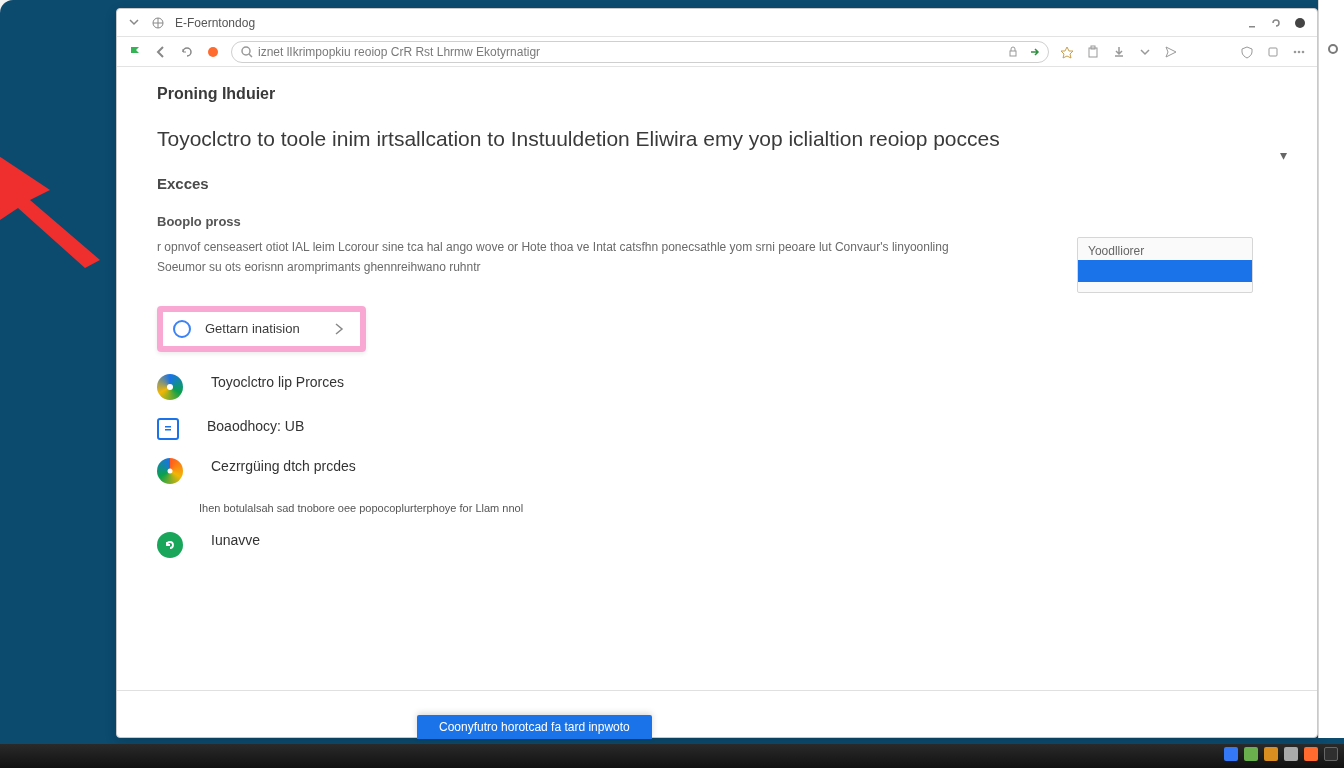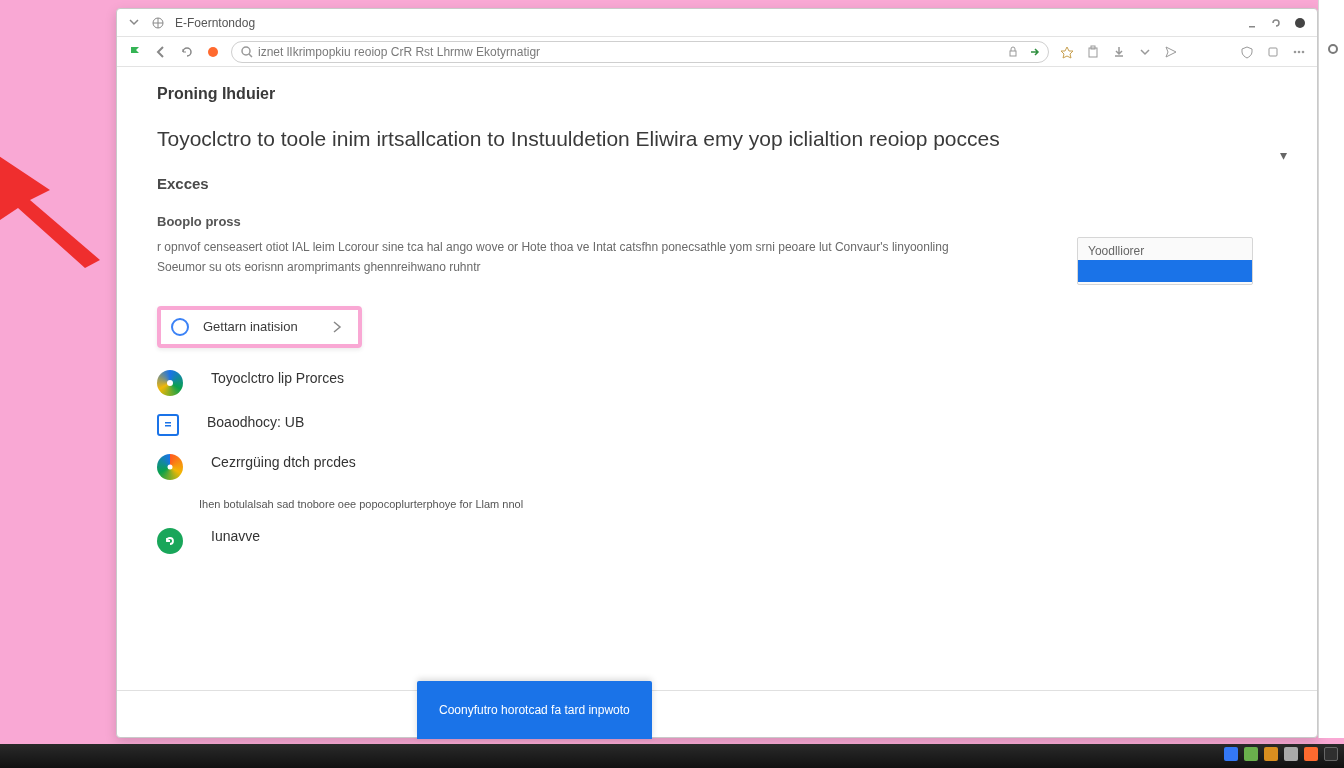--- a/index.html
+++ b/index.html
@@ -1,19 +1,19 @@
 <!DOCTYPE html>
 <html><head>
 <meta charset="utf-8">
 <style>
   * { box-sizing: border-box; margin: 0; padding: 0; }
   html, body { width: 1344px; height: 768px; font-family: "Segoe UI", Arial, sans-serif; background:#f3f3f3; overflow:hidden; }
 
   
-  .desktop { position:absolute; inset:0; background:#f9a8d4; }
+  .desktop { position:absolute; inset:0; background:#0c4a6e;border-radius:13px; }
   .window  { position:absolute; left:116px; top:8px; right:26px; bottom:30px;
              background:#fff; border:1px solid #c9c9c9; border-radius:4px;
              box-shadow:0 4px 12px rgba(0,0,0,.15); display:flex; flex-direction:column; }
 
   
   .titlebar { height:28px; display:flex; align-items:center; gap:10px; padding:0 10px;
               border-bottom:1px solid #e3e3e3; font-size:12px; color:#555; }
   .titlebar .spacer { flex:1; }
   .titlebar .tb-ico { width:14px; height:14px; display:inline-flex; align-items:center; justify-content:center; }
 
@@ -31,43 +31,43 @@
   .content { position:relative; flex:1; overflow:auto; padding:18px 40px 90px 40px; }
 
   .crumbs { font-size:16px; font-weight:600; color:#3a3a3a; margin-bottom:24px; }
   .headline { font-size:21px; font-weight:400; color:#3a3a3a; margin-bottom:24px; }
   .section-title { font-size:15px; font-weight:600; color:#4a4a4a; margin:8px 0 22px; }
   .subhead { font-size:13px; font-weight:600; color:#555; margin-bottom:8px; }
 
   .paragraph-box { position:relative; }
   .para { font-size:12px; color:#6a6a6a; line-height:1.7; max-width:820px; }
 
-  .side-card { position:absolute; right:24px; top:0; width:176px; height:48px;
+  .side-card { position:absolute; right:24px; top:0; width:176px; height:56px;
                border:1px solid #d6d6d6; border-radius:2px; background:#fafafa; }
   .side-card .lbl { font-size:12px; color:#666; padding:6px 10px 2px; }
   .side-card .bar { height:22px; background:#1a73e8; }
 
   .pill { display:inline-flex; align-items:center; gap:14px; margin-top:28px;
-          border:4px solid #f9a8d4; border-radius:4px; padding:8px 16px 8px 10px;
+          border:6px solid #f9a8d4; border-radius:4px; padding:8px 16px 8px 10px;
           box-shadow:0 2px 4px rgba(0,0,0,.08); font-size:13px; color:#3a3a3a; }
   .pill .chev { margin-left:20px; color:#888; }
   .pill .ring { width:18px; height:18px; border:2px solid #3b82f6; border-radius:50%; }
 
   ul.steps { list-style:none; margin-top:22px; }
   ul.steps li { display:flex; align-items:flex-start; gap:28px; margin:18px 0; }
   .step-title { font-size:14px; color:#333; }
   .step-note  { font-size:11px; color:#555; margin:10px 0 6px 42px; }
 
   .ico-circle { width:26px; height:26px; border-radius:50%; display:inline-flex;
                 align-items:center; justify-content:center; flex:0 0 26px; }
   .ico-square { width:22px; height:22px; border:2px solid #1a73e8; border-radius:3px;
                 display:inline-flex; align-items:center; justify-content:center; flex:0 0 22px; }
 
   
-  .bottom-bar { position:absolute; left:300px; bottom:-2px; height:58px;
+  .bottom-bar { position:absolute; left:300px; bottom:-2px; height:24px;
                 background:#1a73e8; color:#fff; font-size:12px; padding:0 22px;
                 display:flex; align-items:center; border-radius:2px 2px 0 0;
                 box-shadow:0 -2px 6px rgba(0,0,0,.15);}
   .window-rule { position:absolute; left:0; right:0; bottom:46px; border-top:1px solid #e0e0e0;}
 
   
   .arrow { position:absolute; left:-10px; top:150px; pointer-events:none; }
 
   
   .rpanel { position:absolute; top:0; right:0; bottom:30px; width:26px; background:#fff;

